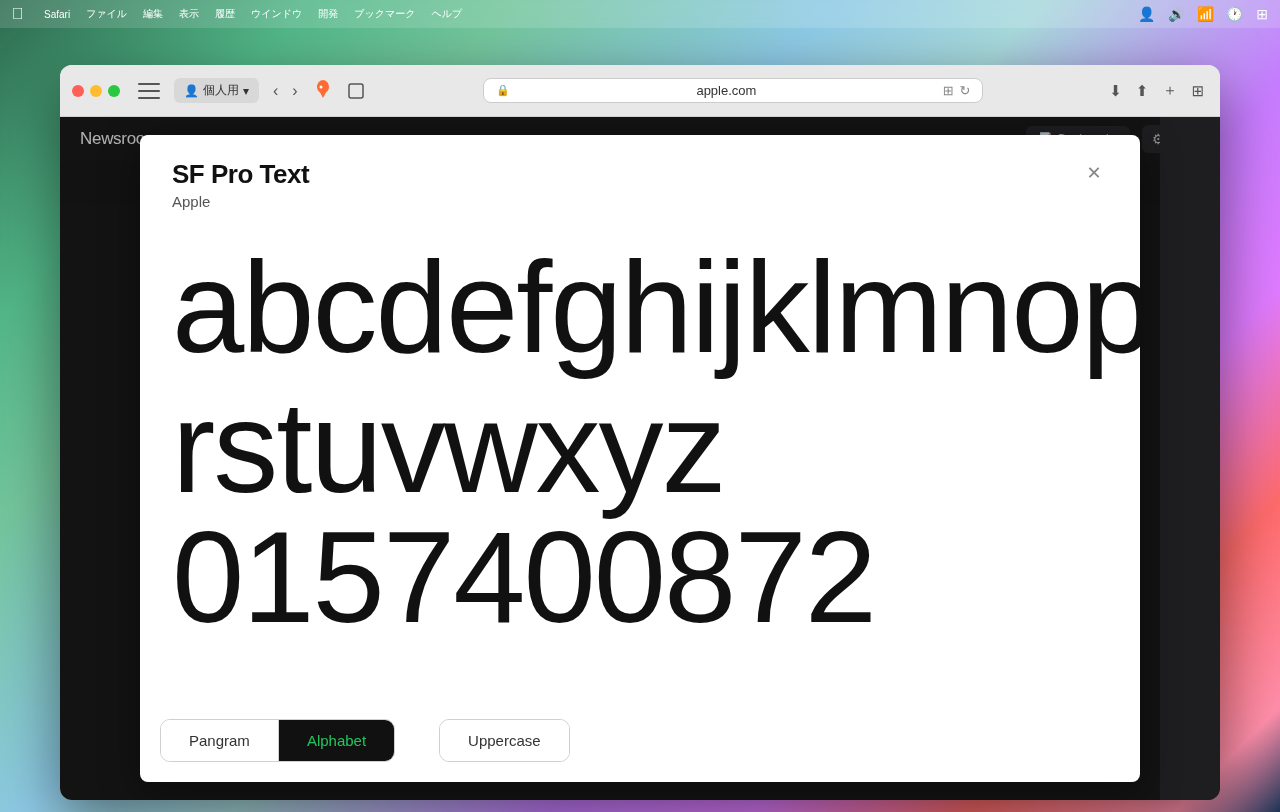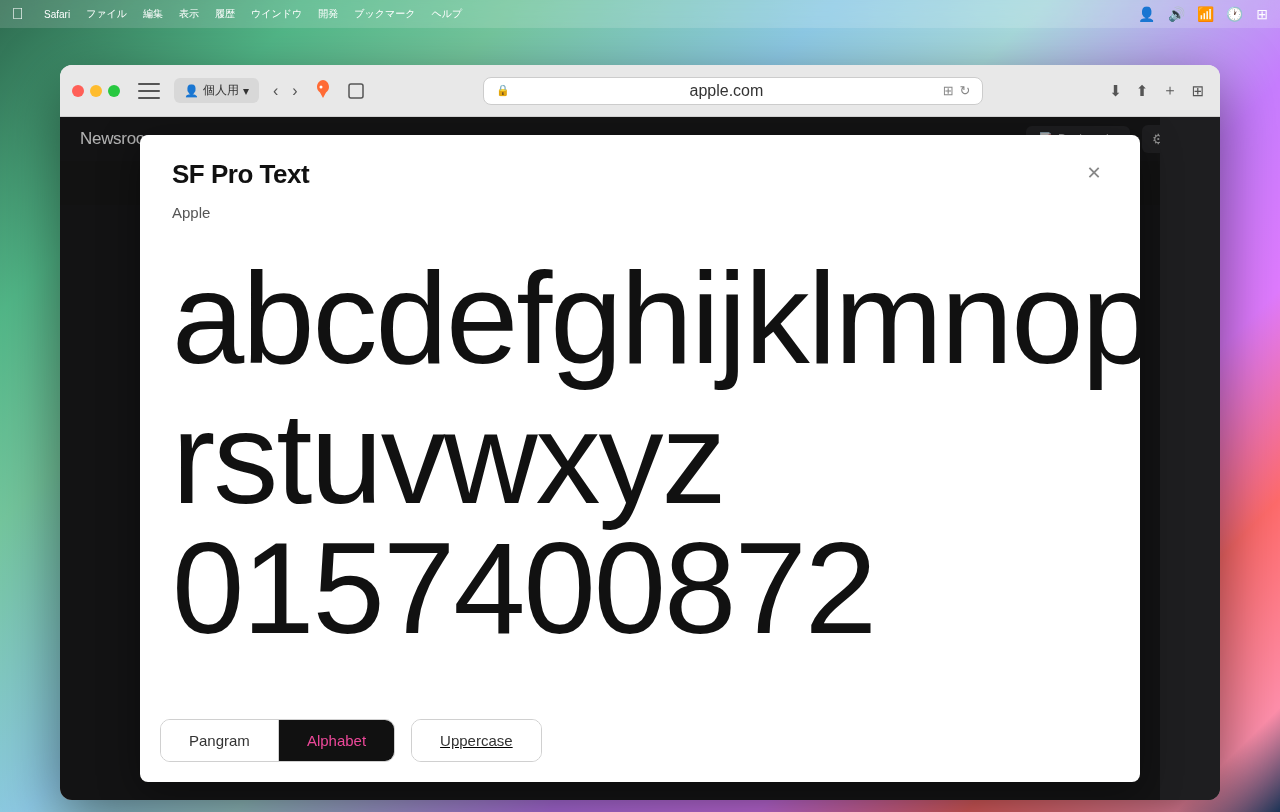--- a/index.html
+++ b/index.html
@@ -177,21 +177,21 @@
       max-width: 500px;
       margin: 0 auto;
     }
 
     .address-bar-lock {
       font-size: 11px;
       color: #888;
     }
 
     .address-bar-text {
-      font-size: 16px;
+      font-size: 13px;
       color: #333;
       flex: 1;
       text-align: center;
     }
 
     .address-translate {
       font-size: 13px;
       color: #888;
     }
 
@@ -345,21 +345,21 @@
     .font-title {
       font-size: 26px;
       font-weight: 700;
       color: #111;
       letter-spacing: -0.5px;
     }
 
     .font-subtitle {
       font-size: 15px;
       color: #555;
-      margin-top: 14px;
+      margin-top: 3px;
     }
 
     .modal-close-btn {
       background: none;
       border: none;
       cursor: pointer;
       font-size: 18px;
       color: #888;
       width: 28px;
       height: 28px;
@@ -399,21 +399,21 @@
       color: #111;
       line-height: 1;
       letter-spacing: -2px;
     }
 
     
     .modal-tabs {
       padding: 16px 20px 20px;
       display: flex;
       align-items: center;
-      gap: 0;
+      gap: 12px;
       border-top: none;
     }
 
     .tab-group {
       display: flex;
       border: 1.5px solid #d0d0d0;
       border-radius: 10px;
       overflow: hidden;
     }
 
@@ -423,34 +423,33 @@
       font-weight: 500;
       border: none;
       cursor: pointer;
       background: #fff;
       color: #333;
       transition: background 0.15s;
     }
 
     .tab-btn.active {
       background: #111;
-      color: #ec4899;
+      color: #22c55e;
     }
 
     .tab-btn:not(:last-child) {
       border-right: 1.5px solid #d0d0d0;
     }
 
     .tab-group-right {
-      margin-left: 16px;
+      margin-left: 32px;
       display: flex;
       border: 1.5px solid #d0d0d0;
       border-radius: 10px;
       overflow: hidden;
-      text-decoration: underline;
     }
 
     
     .bg-right-panel {
       position: absolute;
       top: 0; right: 0;
       width: 60px;
       bottom: 0;
       background: #2c2c2e;
     }

